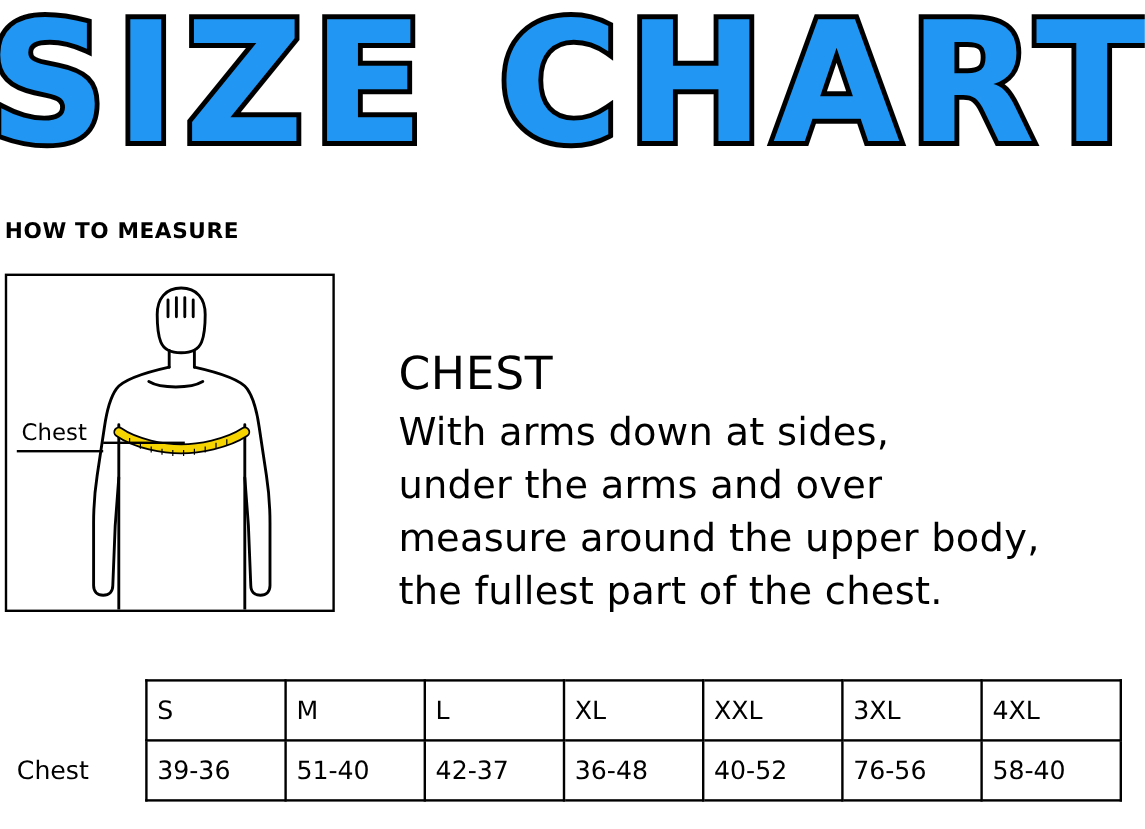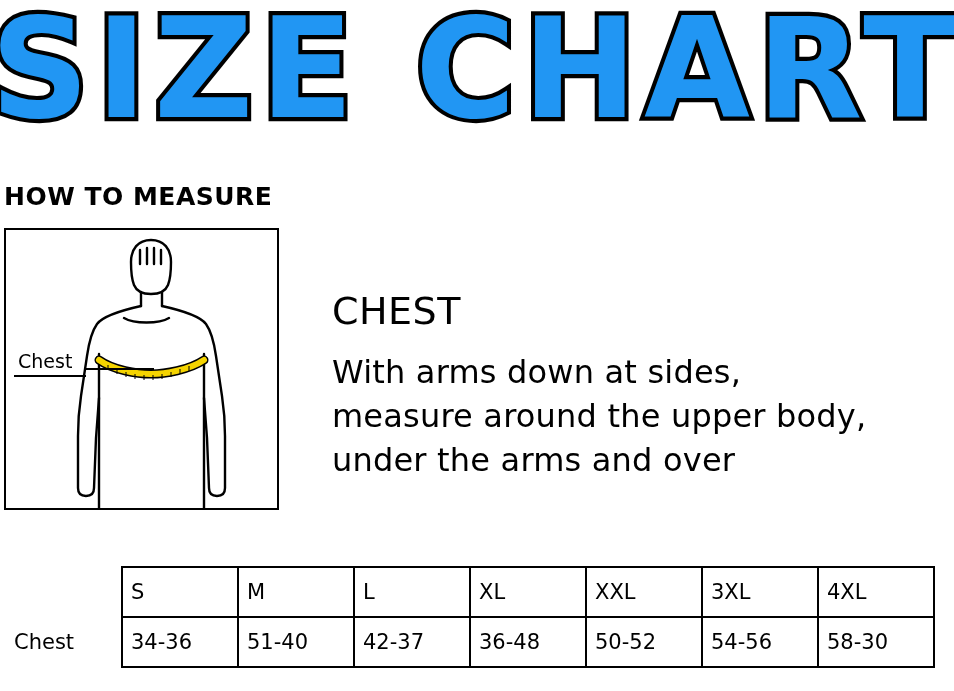--- a/index.html
+++ b/index.html
@@ -40,21 +40,21 @@
     white-space: nowrap;
   }
 
   
   .howto {
     position: absolute;
     left: 4px;
     top: 182px;
     font-family: "DejaVu Sans", sans-serif;
     font-weight: bold;
-    font-size: 25px;
+    font-size: 18px;
     letter-spacing: 0.5px;
   }
 
   
   .figure-box {
     position: absolute;
     left: 4px;
     top: 228px;
     width: 275px;
     height: 282px;
@@ -101,21 +101,21 @@
     font-family: "DejaVu Sans", sans-serif;
     font-size: 38px;
     line-height: 46px;
     letter-spacing: 0.5px;
   }
   .desc-body {
     font-family: "DejaVu Sans", sans-serif;
     font-size: 32px;
     line-height: 44px;
     letter-spacing: 0.2px;
-    margin-top: 16px;
+    margin-top: 4px;
   }
   .desc-body div { white-space: nowrap; }
 
   
   .table-wrap {
     position: absolute;
     left: 0px;
     top: 566px;
     width: 954px;
   }
@@ -183,43 +183,44 @@
   </svg>
 </div>
 <div class="chest-label">Chest</div>
 <div class="chest-underline"></div>
 <div class="chest-leader"></div>
 
 <div class="desc">
   <div class="desc-title">CHEST</div>
   <div class="desc-body">
     <div>With arms down at sides,</div>
+    <div>under the arms and over</div>
     <div>measure around the upper body,</div>
-    <div>under the arms and over</div>
+    <div>the fullest part of the chest.</div>
   </div>
 </div>
 
 <div class="table-wrap">
   <table class="size-table">
     <tbody>
         <tr>
       <td class="corner"></td>
       <th class="datacol">S</th>
       <th class="datacol">M</th>
       <th class="datacol">L</th>
       <th class="datacol">XL</th>
       <th class="datacol">XXL</th>
       <th class="datacol">3XL</th>
       <th class="datacol">4XL</th>
     </tr>
     <tr>
       <td class="rowhead">Chest</td>
-      <td class="datacol">34-36</td>
+      <td class="datacol">39-36</td>
       <td class="datacol">51-40</td>
       <td class="datacol">42-37</td>
       <td class="datacol">36-48</td>
-      <td class="datacol">50-52</td>
-      <td class="datacol">54-56</td>
-      <td class="datacol">58-30</td>
+      <td class="datacol">40-52</td>
+      <td class="datacol">76-56</td>
+      <td class="datacol">58-40</td>
     </tr>
   </tbody>
     </table>
 </div>
 
 </body></html>

